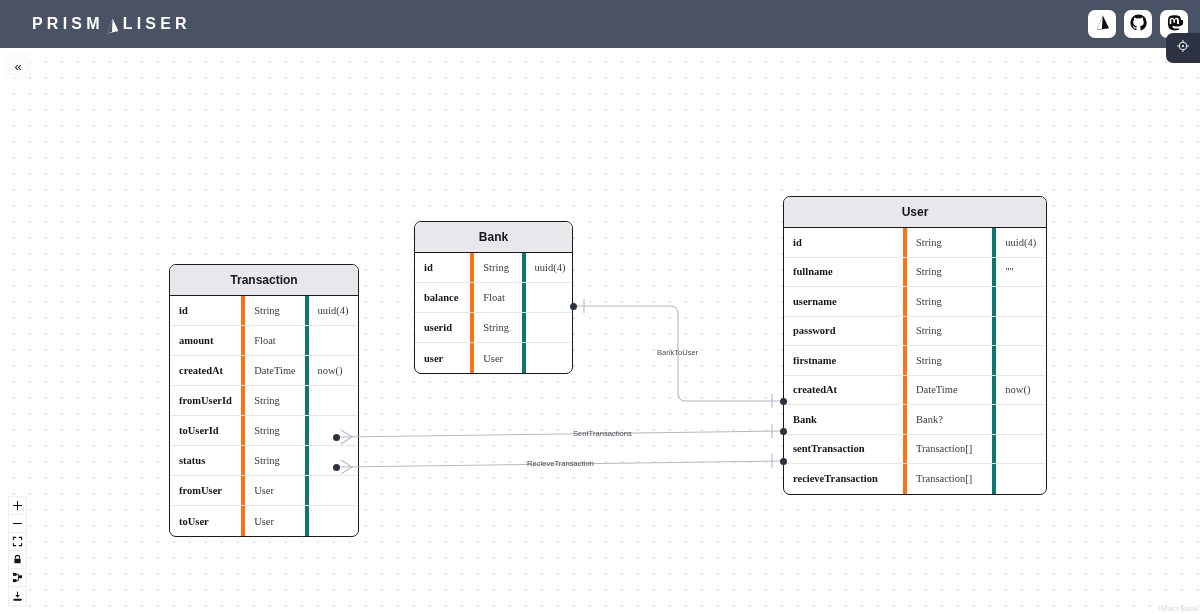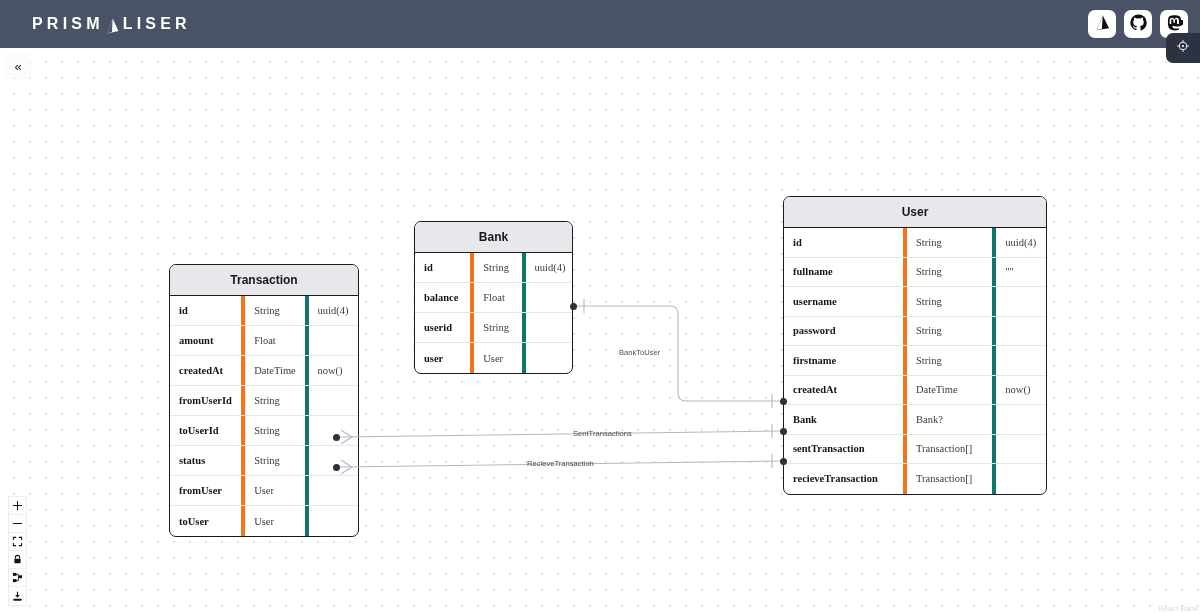--- a/index.html
+++ b/index.html
@@ -272,21 +272,21 @@
       </g>
     </svg>
 
     <div class="port-dot" style="left:570px; top:254.5px;"></div>
     <div class="port-dot" style="left:333px; top:385.5px;"></div>
     <div class="port-dot" style="left:333px; top:415.5px;"></div>
     <div class="port-dot" style="left:779.5px; top:349.5px;"></div>
     <div class="port-dot" style="left:779.5px; top:379.5px;"></div>
     <div class="port-dot" style="left:779.5px; top:409.5px;"></div>
 
-    <div class="edge-label" style="left:619px; top:300px;">BankToUser</div>
+    <div class="edge-label" style="left:657px; top:300px;">BankToUser</div>
     <div class="edge-label" style="left:531px; top:381px;padding-left:42px;">SentTransactions</div>
     <div class="edge-label" style="left:527px; top:411px;">RecieveTransaction</div>
 
     <div class="ertable" id="tbl-transaction">
       <div class="ertable-title">Transaction</div>
       <div class="errow">
         <div class="cell name">id</div>
         <div class="cell type">String</div>
         <div class="cell default">uuid(4)</div>
       </div>

